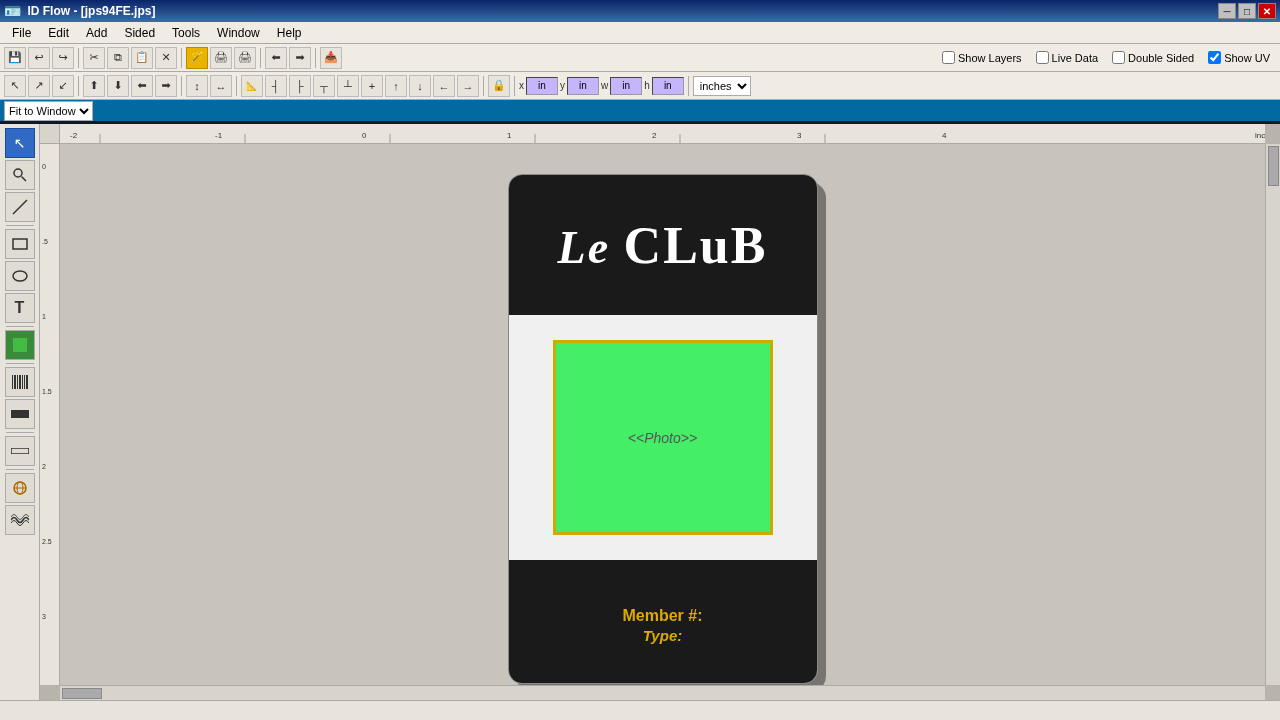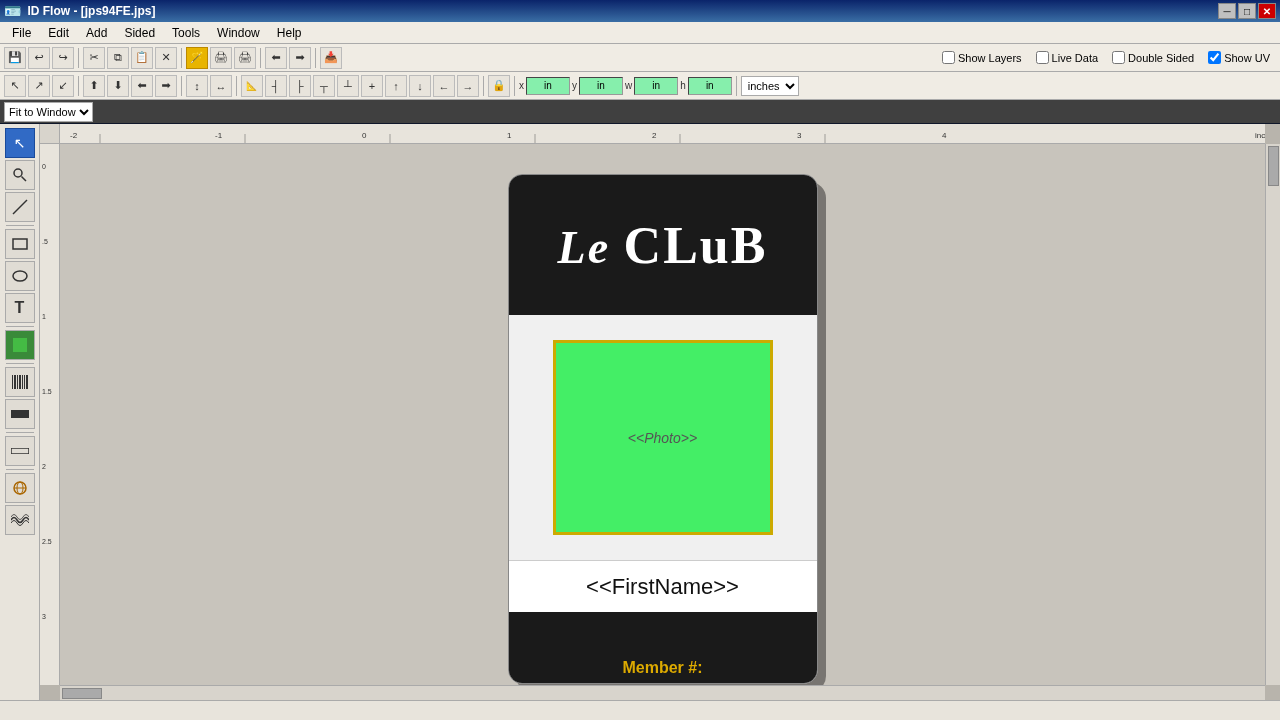--- a/index.html
+++ b/index.html
@@ -68,36 +68,36 @@
       display: flex;
       align-items: center;
       border-bottom: 1px solid #aaa;
       padding: 2px 4px;
       gap: 2px;
     }
     .coord-field {
       display: flex; align-items: center; gap: 2px; font-size: 11px;
     }
     .coord-input {
-      width: 44px; height: 18px; border: 1px inset #999; background: #86efac;
+      width: 32px; height: 18px; border: 1px inset #999; background: #c4b5fd;
       font-size: 10px; text-align: center;
     }
     .coord-label { font-size: 10px; color: #333; }
     .units-select {
       height: 20px; font-size: 11px; border: 1px solid #aaa; background: white;
       padding: 0 2px; cursor: pointer;
     }
 
     
     #zoombar {
       height: 24px;
-      background: #404040;
-      display: flex;
-      align-items: center;
-      border-bottom: 1px solid #0f172a;
+      background: #0369a1;
+      display: flex;
+      align-items: center;
+      border-bottom: 3px solid #0f172a;
       padding: 2px 4px;
     }
     .zoom-select {
       height: 20px; font-size: 11px; border: 1px solid #aaa; background: white; cursor: pointer;
     }
 
     
     #main {
       display: flex;
       width: 1280px;
@@ -579,23 +579,20 @@
             </div>
           </div>
 
           <div id="card-middle">
 
             <div id="photo-box">
               <span id="photo-label">&lt;&lt;Photo&gt;&gt;</span>
             </div>
           </div>
 
-          <div id="name-area">
-            <span id="firstname-label">&lt;&lt;FirstName&gt;&gt;</span>
-          </div>
 
           <div id="card-footer">
             <span id="member-num">Member #:</span>
             <span id="member-type">Type:</span>
           </div>
 
         </div>
       </div>
 
     </div>

